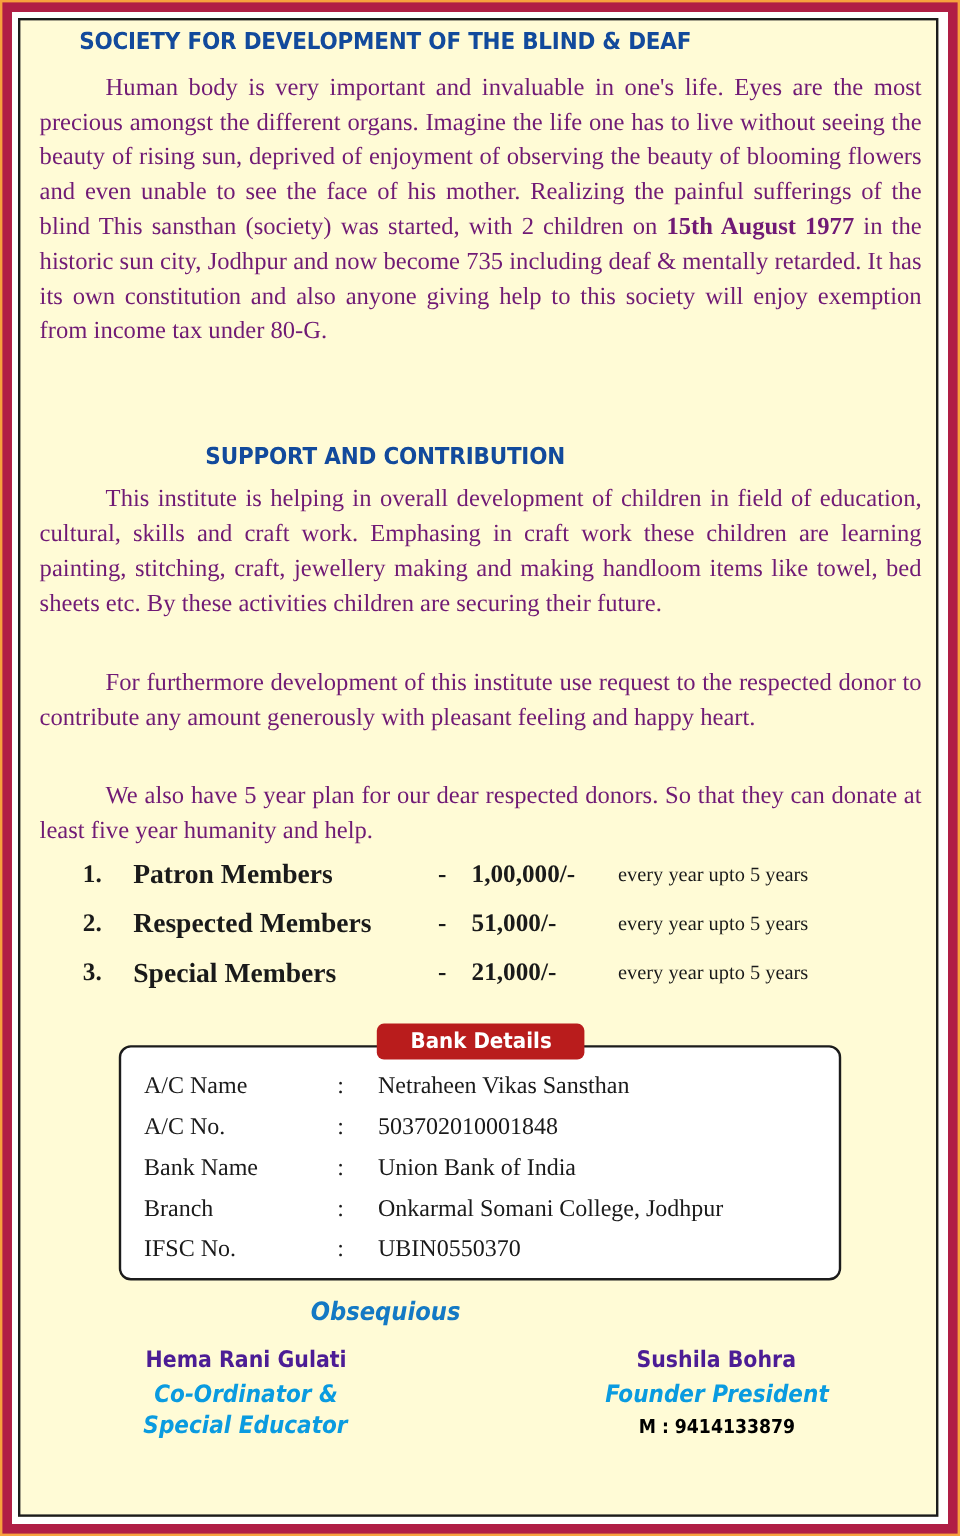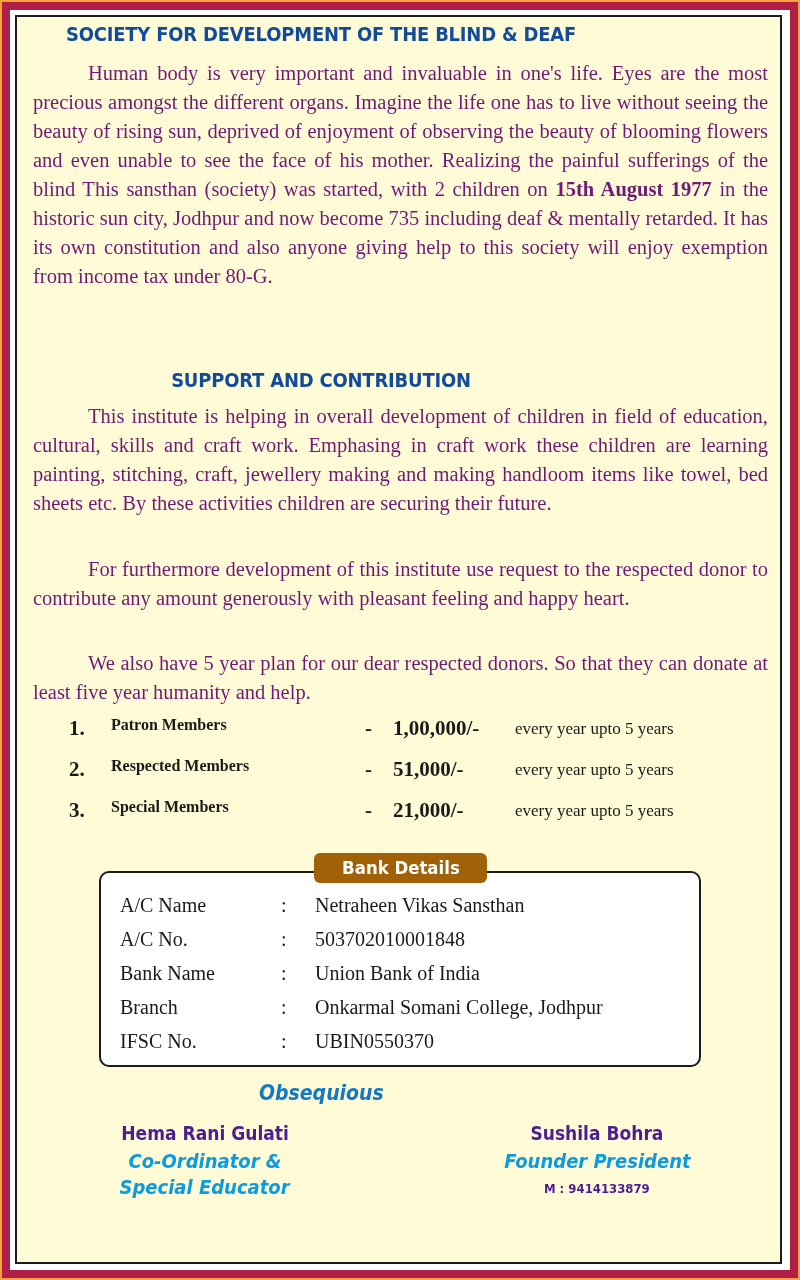--- a/index.html
+++ b/index.html
@@ -47,33 +47,33 @@
       margin: 0;
     }
     .para b { font-weight: bold; }
     .plan-row {
       position: absolute; left: 52px; height: 30px;
       font-family: "Liberation Serif", serif;
       color: #1a1a1a;
     }
     .plan-row span { position: absolute; top: 0; white-space: nowrap; }
     .plan-num { left: 0; font-weight: bold; font-size: 21px; }
-    .plan-name { left: 42px; font-weight: bold; font-size: 16px; }
+    .plan-name { left: 42px; font-weight: bold; font-size: 23px; }
     .plan-dash { left: 296px; font-weight: bold; font-size: 21px; }
     .plan-amt { left: 324px; font-weight: bold; font-size: 21px; }
     .plan-note { left: 446px; font-size: 17px; top: 3px !important; }
 
     .bank-box {
       position: absolute; left: 82px; top: 854px; width: 602px; height: 196px;
       border: 2.5px solid #1c1c1c; border-radius: 10px;
       background: #ffffff; box-sizing: border-box;
     }
     .bank-badge {
       position: absolute; left: 297px; top: 836px; width: 173px; height: 30px;
-      background: #a16207; border-radius: 6px;
+      background: #b91c1c; border-radius: 6px;
       color: #ffffff;
       font-family: "DejaVu Sans", sans-serif; font-weight: bold;
       font-size: 18px; line-height: 30px; text-align: center; text-decoration: underline;
     }
     .bank-badge span { display: inline-block; transform: scaleX(0.92); }
     .bank-row {
       position: absolute; left: 103px; height: 28px;
       font-family: "Liberation Serif", serif; font-size: 20px; color: #1a1a1a;
     }
     .bank-row span { position: absolute; top: 0; white-space: nowrap; }
@@ -87,21 +87,21 @@
       font-family: "DejaVu Sans", sans-serif; font-weight: bold; font-style: italic;
       font-size: 21px; color: #1479c4;
     }
     .obsequious span { display: inline-block; transform: scaleX(0.9); }
     .person {
       position: absolute; width: 300px; text-align: center;
       font-family: "DejaVu Sans", sans-serif;
     }
     .person .name { font-weight: bold; font-size: 19px; color: #4c1d95; height: 30px; line-height: 30px; }
     .person .role { font-weight: bold; font-style: italic; font-size: 20px; color: #0a9be0; line-height: 26px; }
-    .person .mobile { font-weight: bold; font-size: 13px; color: #4c1d95; line-height: 30px; }
+    .person .mobile { font-weight: bold; font-size: 16px; color: #000000; line-height: 30px; }
     .person span.sq { display: inline-block; transform: scaleX(0.9); }
   </style>
 </head>
 <body>
 
 <div class="frame-outer"></div>
 <div class="frame-white"></div>
 <div class="page"></div>
 
 <div class="content">

